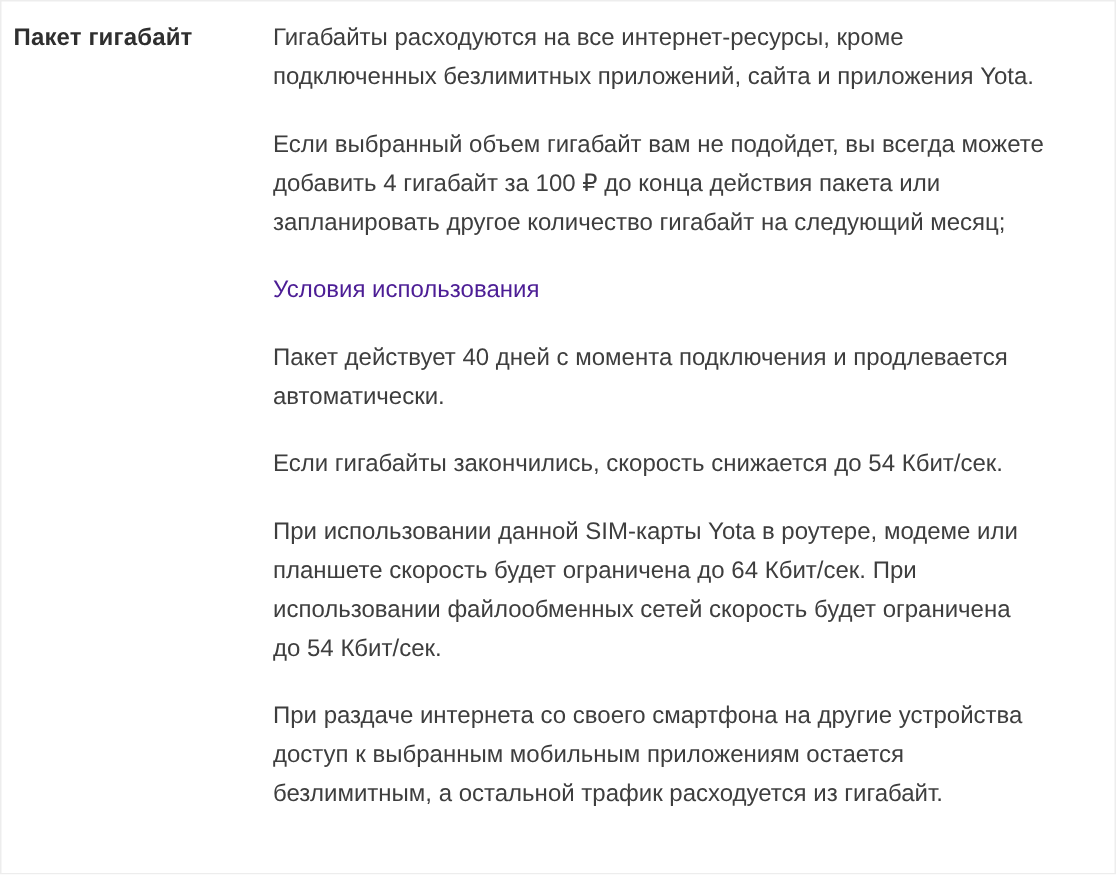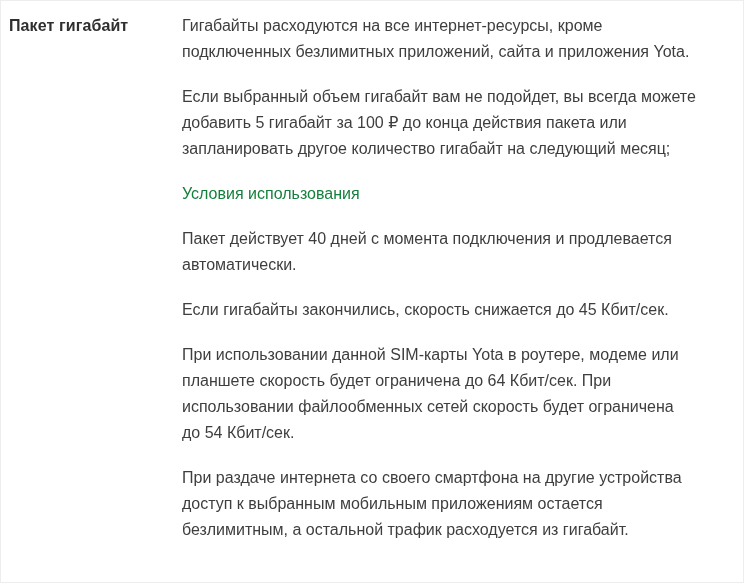--- a/index.html
+++ b/index.html
@@ -34,34 +34,34 @@
     flex: 1 1 auto;
     max-width: 520px;
   }
   .content-col p {
     margin: 0 6px 19px 0;
     font-size: 16px;
     line-height: 26px;
     color: #3e3e3e;
   }
   .content-col p.muted {
-    color: #15803d;
+    color: #4c1d95;
     margin-top: 0;
     margin-bottom: 19px;
   }
 </style>
 </head>
 <body>
 
 <div class="page">
   <div class="label-col">
     <div class="section-label">Пакет гигабайт</div>
   </div>
   <div class="content-col">
     <p>Гигабайты расходуются на все интернет-ресурсы, кроме подключенных безлимитных приложений, сайта и приложения Yota.</p>
-    <p>Если выбранный объем гигабайт вам не подойдет, вы всегда можете добавить 5 гигабайт за 100 ₽ до конца действия пакета или запланировать другое количество гигабайт на следующий месяц;</p>
+    <p>Если выбранный объем гигабайт вам не подойдет, вы всегда можете добавить 4 гигабайт за 100 ₽ до конца действия пакета или запланировать другое количество гигабайт на следующий месяц;</p>
     <p class="muted">Условия использования</p>
     <p>Пакет действует 40 дней с момента подключения и продлевается автоматически.</p>
-    <p>Если гигабайты закончились, скорость снижается до 45 Кбит/сек.</p>
+    <p>Если гигабайты закончились, скорость снижается до 54 Кбит/сек.</p>
     <p>При использовании данной SIM-карты Yota в роутере, модеме или планшете скорость будет ограничена до 64 Кбит/сек. При использовании файлообменных сетей скорость будет ограничена до 54 Кбит/сек.</p>
     <p>При раздаче интернета со своего смартфона на другие устройства доступ к выбранным мобильным приложениям остается безлимитным, а остальной трафик расходуется из гигабайт.</p>
   </div>
 </div>
 
 </body></html>

